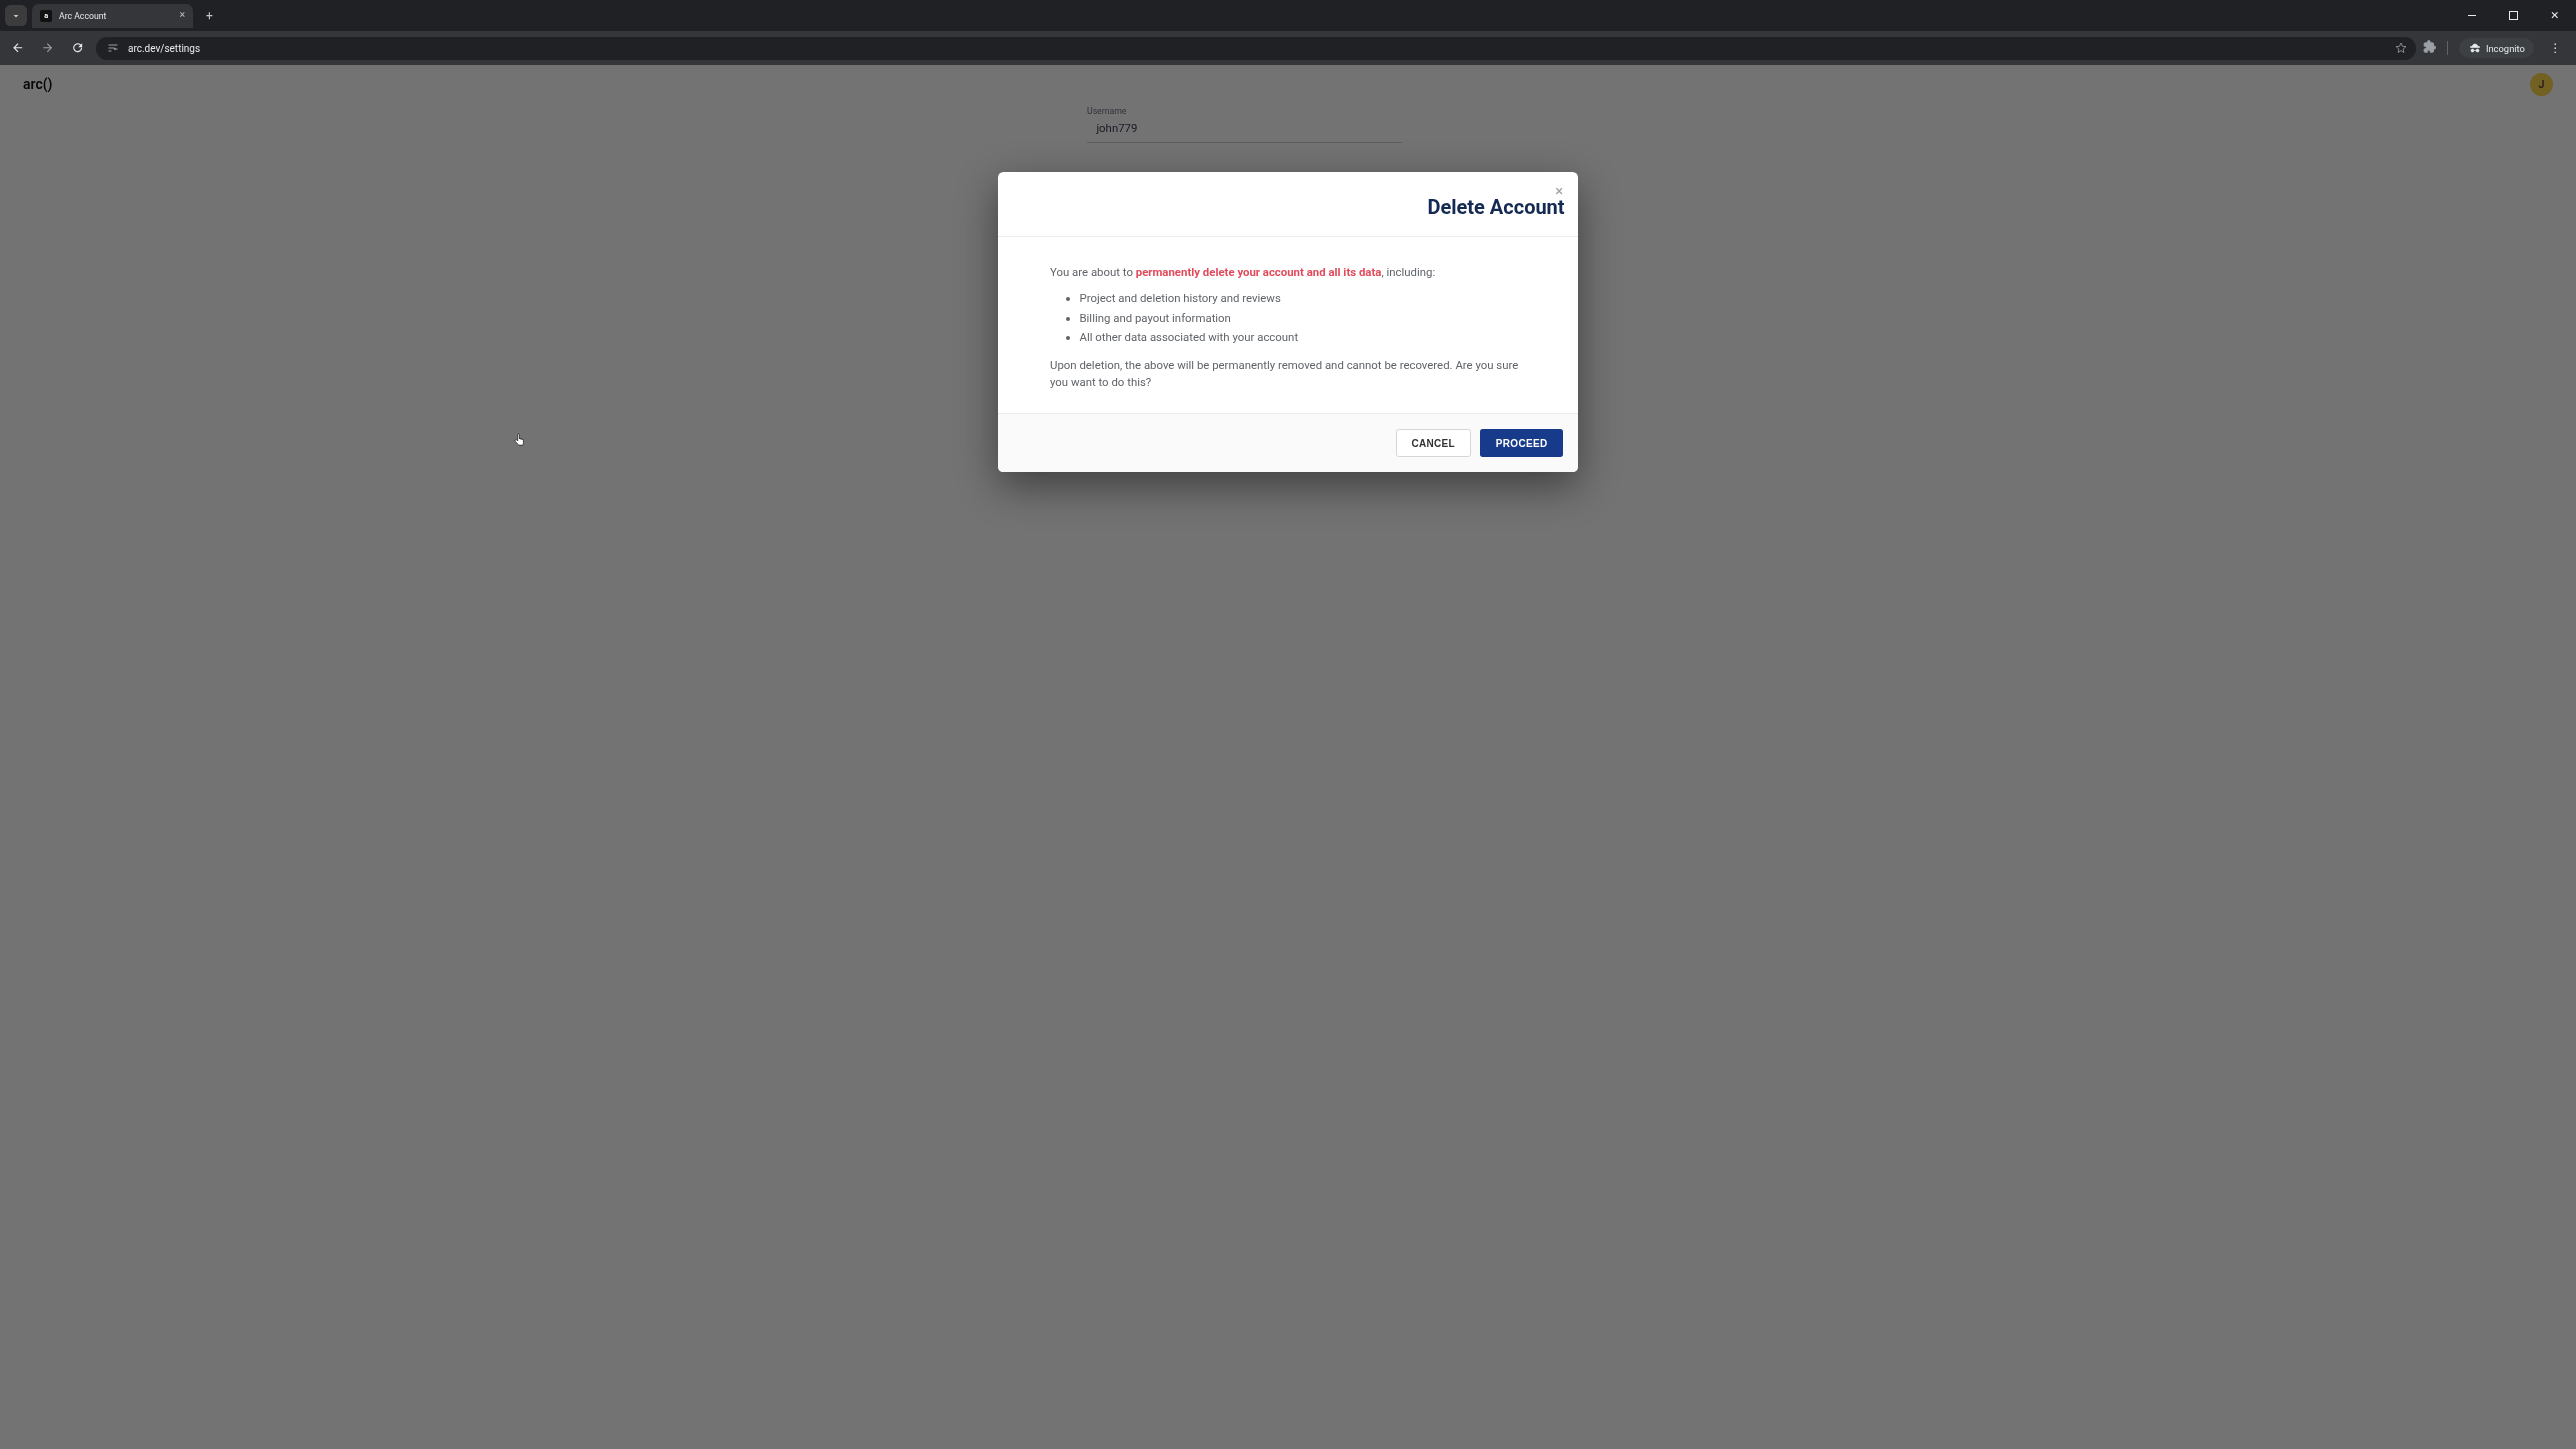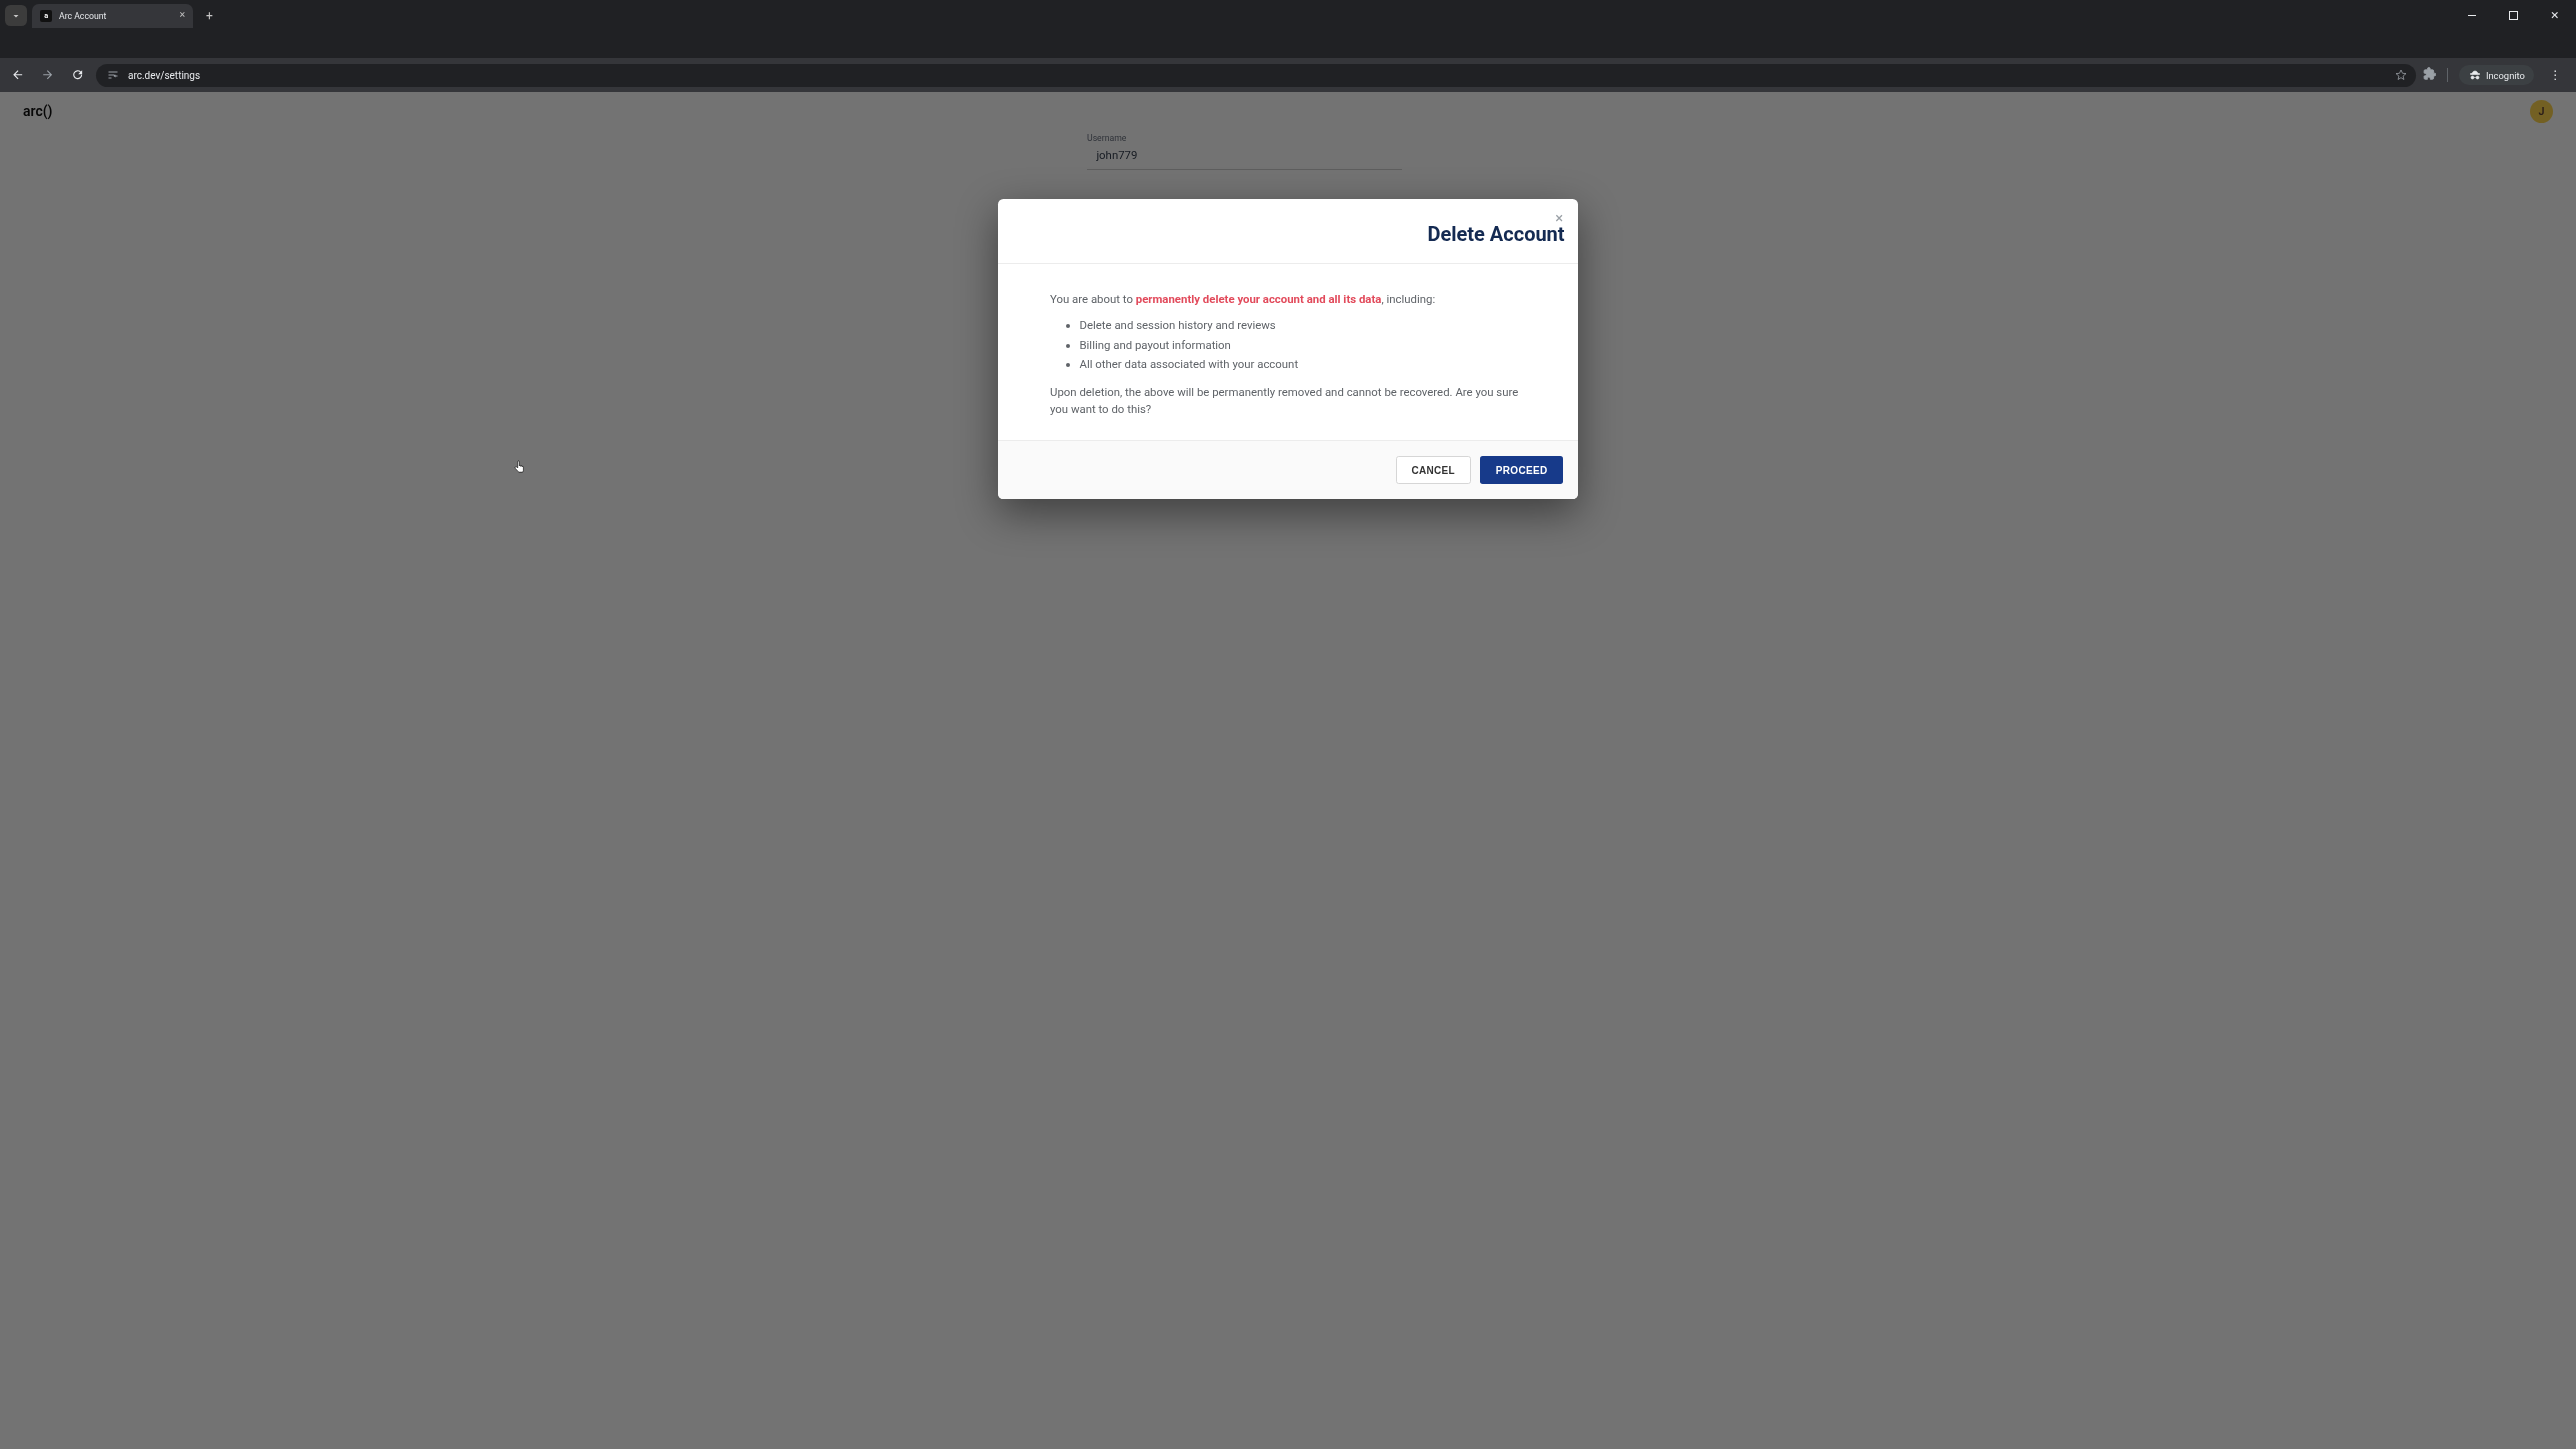--- a/index.html
+++ b/index.html
@@ -66,21 +66,20 @@
   .win-close { font-size:10.7px; }
 
   
   .chrome-toolbar {
     height: 34px;
     background: #35363a;
     display: flex;
     align-items: center;
     padding: 0 6.7px;
     gap: 6.7px;
-    margin-top: 27px;
   }
   .nav-btn { width:23px; height:23px; display:flex; align-items:center; justify-content:center; color:#9aa0a6; border-radius:50%; cursor:pointer; }
   .nav-btn.enabled { color:#e8eaed; }
   .omnibox {
     flex: 1;
     height: 23px;
     background: #202124;
     border-radius: 11.4px;
     display:flex; align-items:center;
     padding: 0 9.4px;
@@ -294,21 +293,21 @@
         <div class="modal-title">Delete Account</div>
         <div class="modal-close">
           <span>×</span>
         </div>
       </div>
       <div class="modal-body">
         <p>
           <span>You are about to </span><span class="warn">permanently delete your account and all its data</span><span>, including:</span>
         </p>
         <ul>
-          <li>Delete and session history and reviews</li>
+          <li>Project and deletion history and reviews</li>
           <li>Billing and payout information</li>
           <li>All other data associated with your account</li>
         </ul>
         <p>Upon deletion, the above will be permanently removed and cannot be recovered. Are you sure you want to do this?</p>
       </div>
       <div class="modal-footer">
         <button class="btn btn-cancel">CANCEL</button>
         <button class="btn btn-proceed">PROCEED</button>
       </div>
     </div>

